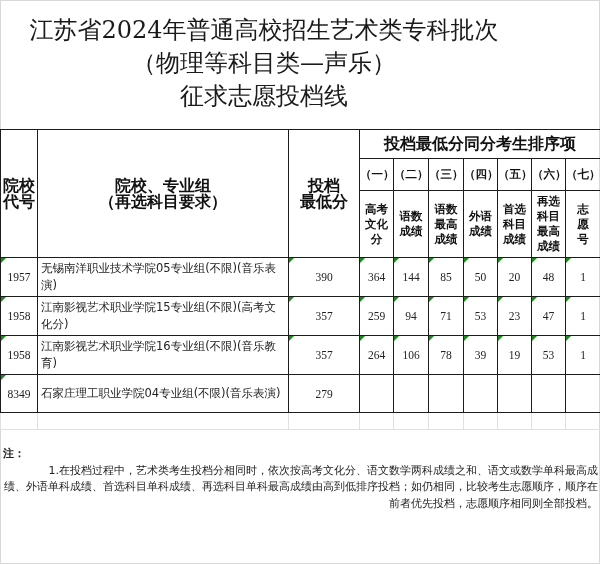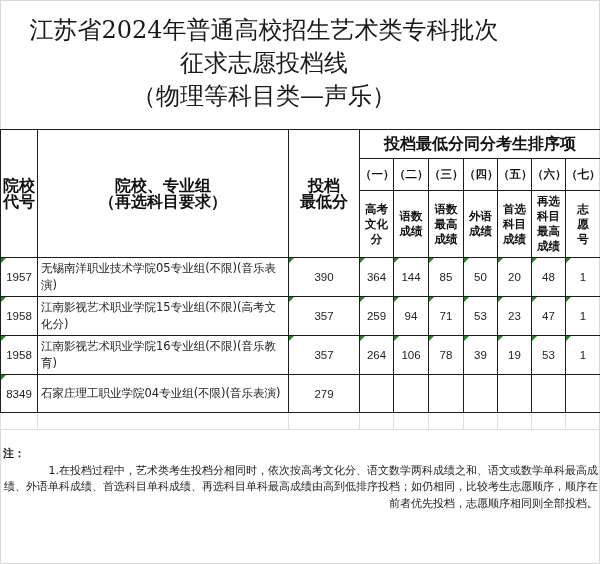--- a/index.html
+++ b/index.html
@@ -4,38 +4,38 @@
 <style>
   html, body { margin:0; padding:0; background:#ffffff; }
   body { width:600px; height:564px; position:relative; overflow:hidden; font-family:"DejaVu Sans", sans-serif; color:#111; }
   .frame { position:absolute; left:0; top:0; width:598px; height:562px; border:1px solid #d8d8d8; }
   .title { position:absolute; left:0; top:14px; width:528px; text-align:center; font-family:"DejaVu Serif", serif; font-size:24px; line-height:33px; color:#1a1a1a; }
   .title div { white-space:nowrap; }
   table.main { position:absolute; left:0; top:129px; border-collapse:collapse; table-layout:fixed; width:600px; }
   table.main td { border:1px solid #1c1c1c; padding:0; text-align:center; vertical-align:middle; overflow:hidden; }
   .hdr { font-weight:bold; font-size:16px; line-height:16px; }
   .hdr-small { font-weight:bold; font-size:11.5px; line-height:15px; }
-  .cell { font-size:11.5px; font-family:Liberation Sans, sans-serif; color:#222; position:relative; }
+  .cell { font-size:11.5px; font-family:Liberation Serif, serif; color:#222; position:relative; }
   .name { text-align:left !important; font-size:11.5px; line-height:17px; padding:2px 2px 2px 3px !important; color:#222; }
   .tri::before { content:""; position:absolute; left:0; top:0; border-top:5px solid #1a8a1a; border-right:5px solid transparent; }
   .gridrow td { border:1px solid #e0e0e0 !important; height:16px; }
   .notes { position:absolute; left:3px; top:446px; width:595px; font-size:11px; line-height:16.5px; color:#222; }
   .notes .label { font-weight:bold; }
   .notes p { margin:0; }
   .ind { text-indent:24px;text-align:right; }
 </style>
 </head>
 <body>
 
 <div class="frame"></div>
 
 <div class="title">
   <div>江苏省2024年普通高校招生艺术类专科批次</div>
+  <div>（物理等科目类—声乐）</div>
   <div>征求志愿投档线</div>
-  <div>（物理等科目类—声乐）</div>
 </div>
 
 <table class="main">
   <colgroup>
     <col style="width:37px">
       <col style="width:251px">
       <col style="width:71px">
     <col style="width:34px">
       <col style="width:35px">
       <col style="width:35px">

